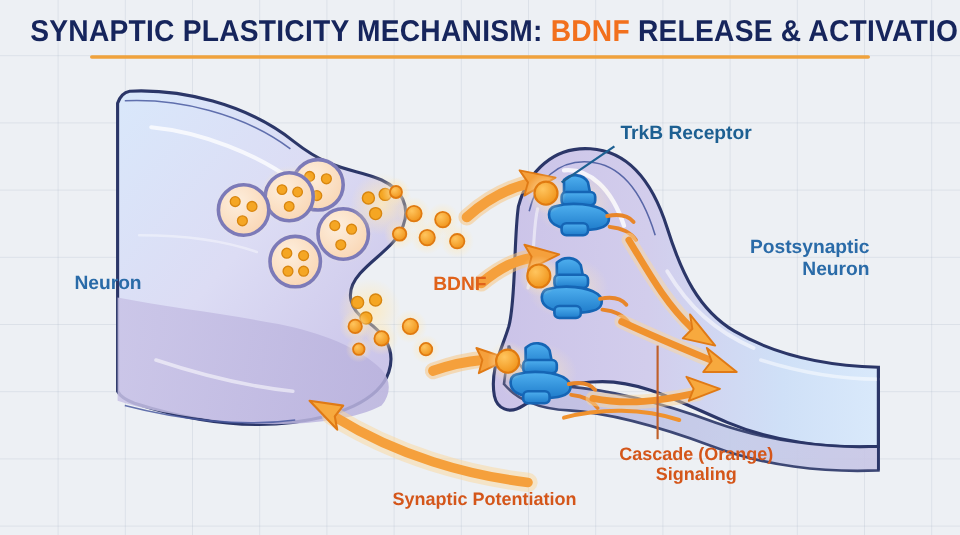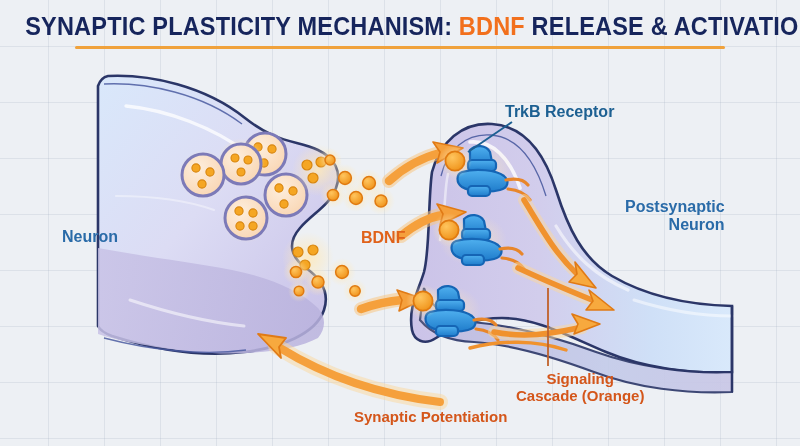--- a/index.html
+++ b/index.html
@@ -28,29 +28,29 @@
     transform:scaleX(.94);
     transform-origin:center;
   }
   .ttl .hl{color:#f2701d;}
   .ttl-rule{
     position:absolute;left:50%;transform:translateX(-50%);
     top:46px;width:650px;height:3px;background:#f0a23c;border-radius:2px;
   }
   .lbl{position:absolute;font-weight:bold;line-height:1.15;white-space:nowrap;}
   .lbl-blue{color:#2a6ba8;}
-  .lbl-deepblue{color:#1d6092;}
+  .lbl-deepblue{color:#1d6092;margin-left:12px;}
   .lbl-orange{color:#e0621a;}
   .lbl-orange2{color:#d4561a;}
   #lbl-pre{left:62px;top:228px;font-size:16px;text-align:center;}
   #lbl-post{left:625px;top:198px;font-size:16px;text-align:right;}
   #lbl-trkb{left:505px;top:103px;font-size:16px;}
   #lbl-bdnf{left:361px;top:229px;font-size:16px;}
   #lbl-casc{left:516px;top:370px;font-size:15px;text-align:center;}
-  #lbl-pot{left:327px;top:408px;font-size:15px;margin-left:27px;}
+  #lbl-pot{left:327px;top:408px;font-size:15px;}
 </style>
 </head>
 <body>
 
 <div id="stage">
 
   <div id="grid"></div>
 
   <svg id="art" viewBox="0 0 800 446" xmlns="http://www.w3.org/2000/svg">
     <defs>
@@ -313,19 +313,19 @@
   <div class="lbl lbl-blue" id="lbl-post">
     <div>Postsynaptic</div>
     <div>Neuron</div>
   </div>
 
   <div class="lbl lbl-deepblue" id="lbl-trkb">TrkB Receptor</div>
 
   <div class="lbl lbl-orange" id="lbl-bdnf">BDNF</div>
 
   <div class="lbl lbl-orange2" id="lbl-casc">
+    <div>Cascade (Orange)</div>
     <div>Signaling</div>
-    <div>Cascade (Orange)</div>
   </div>
 
   <div class="lbl lbl-orange2" id="lbl-pot">Synaptic Potentiation</div>
 
 </div>
 
 </body></html>

